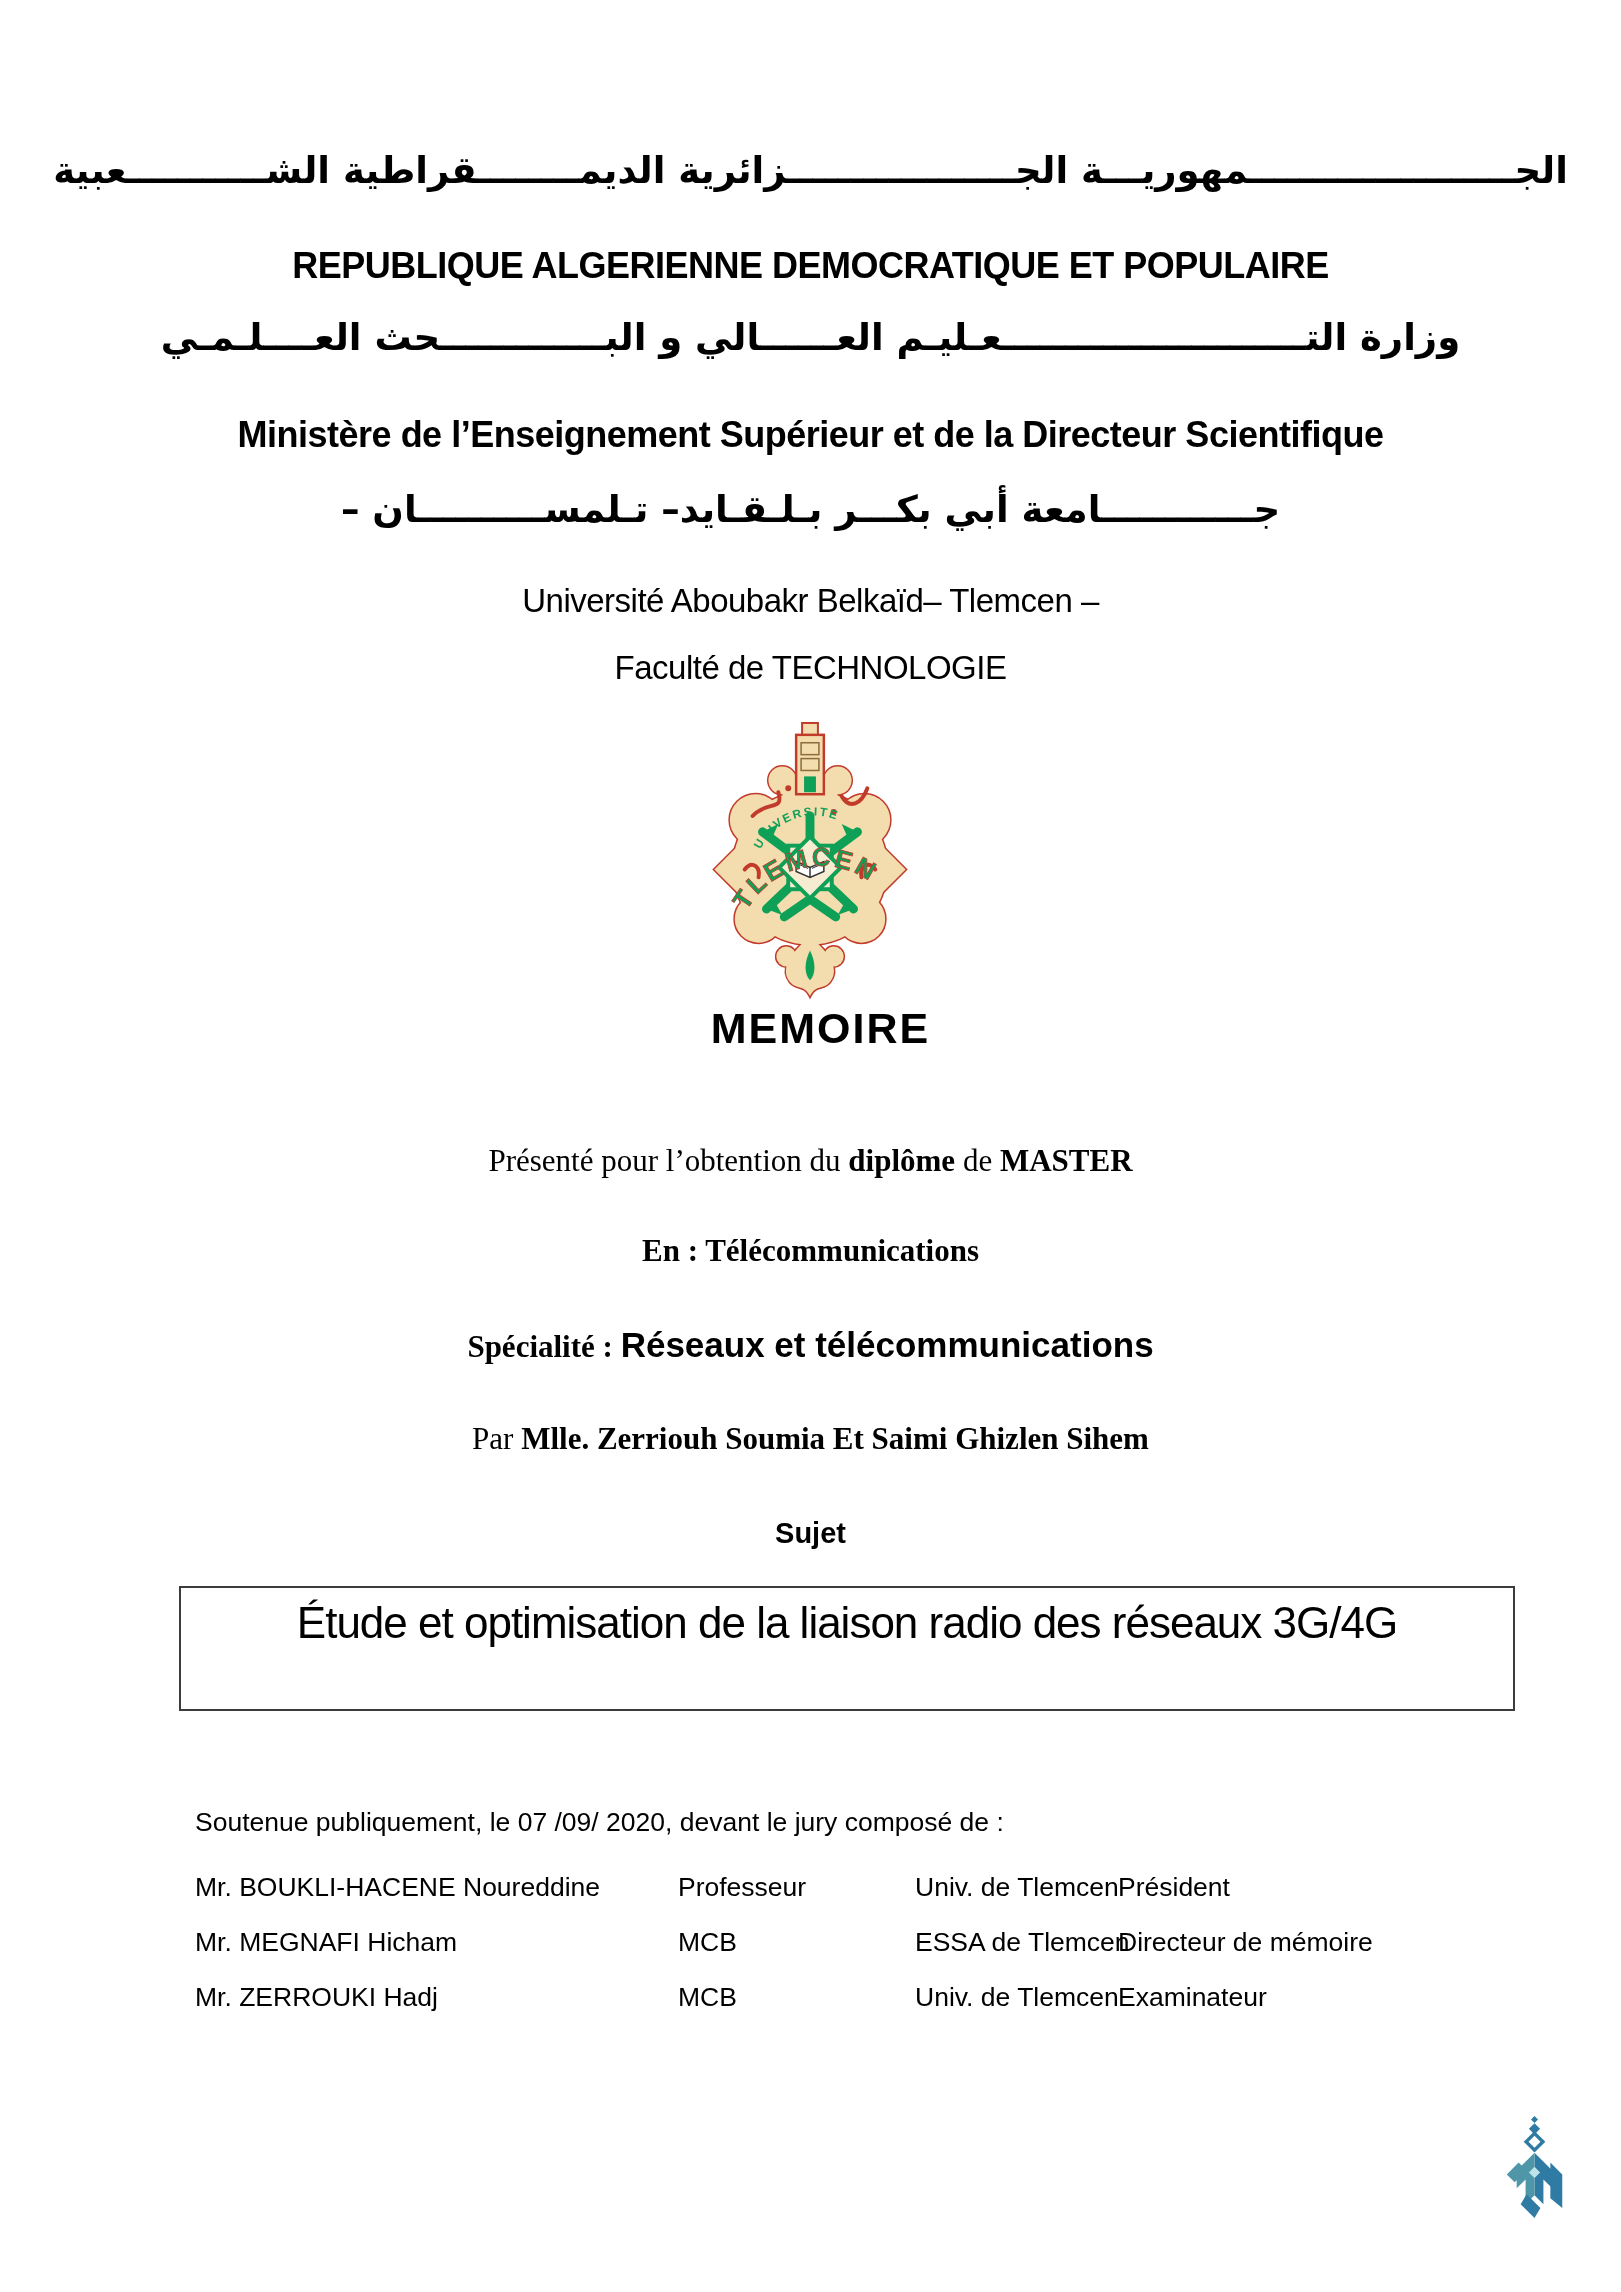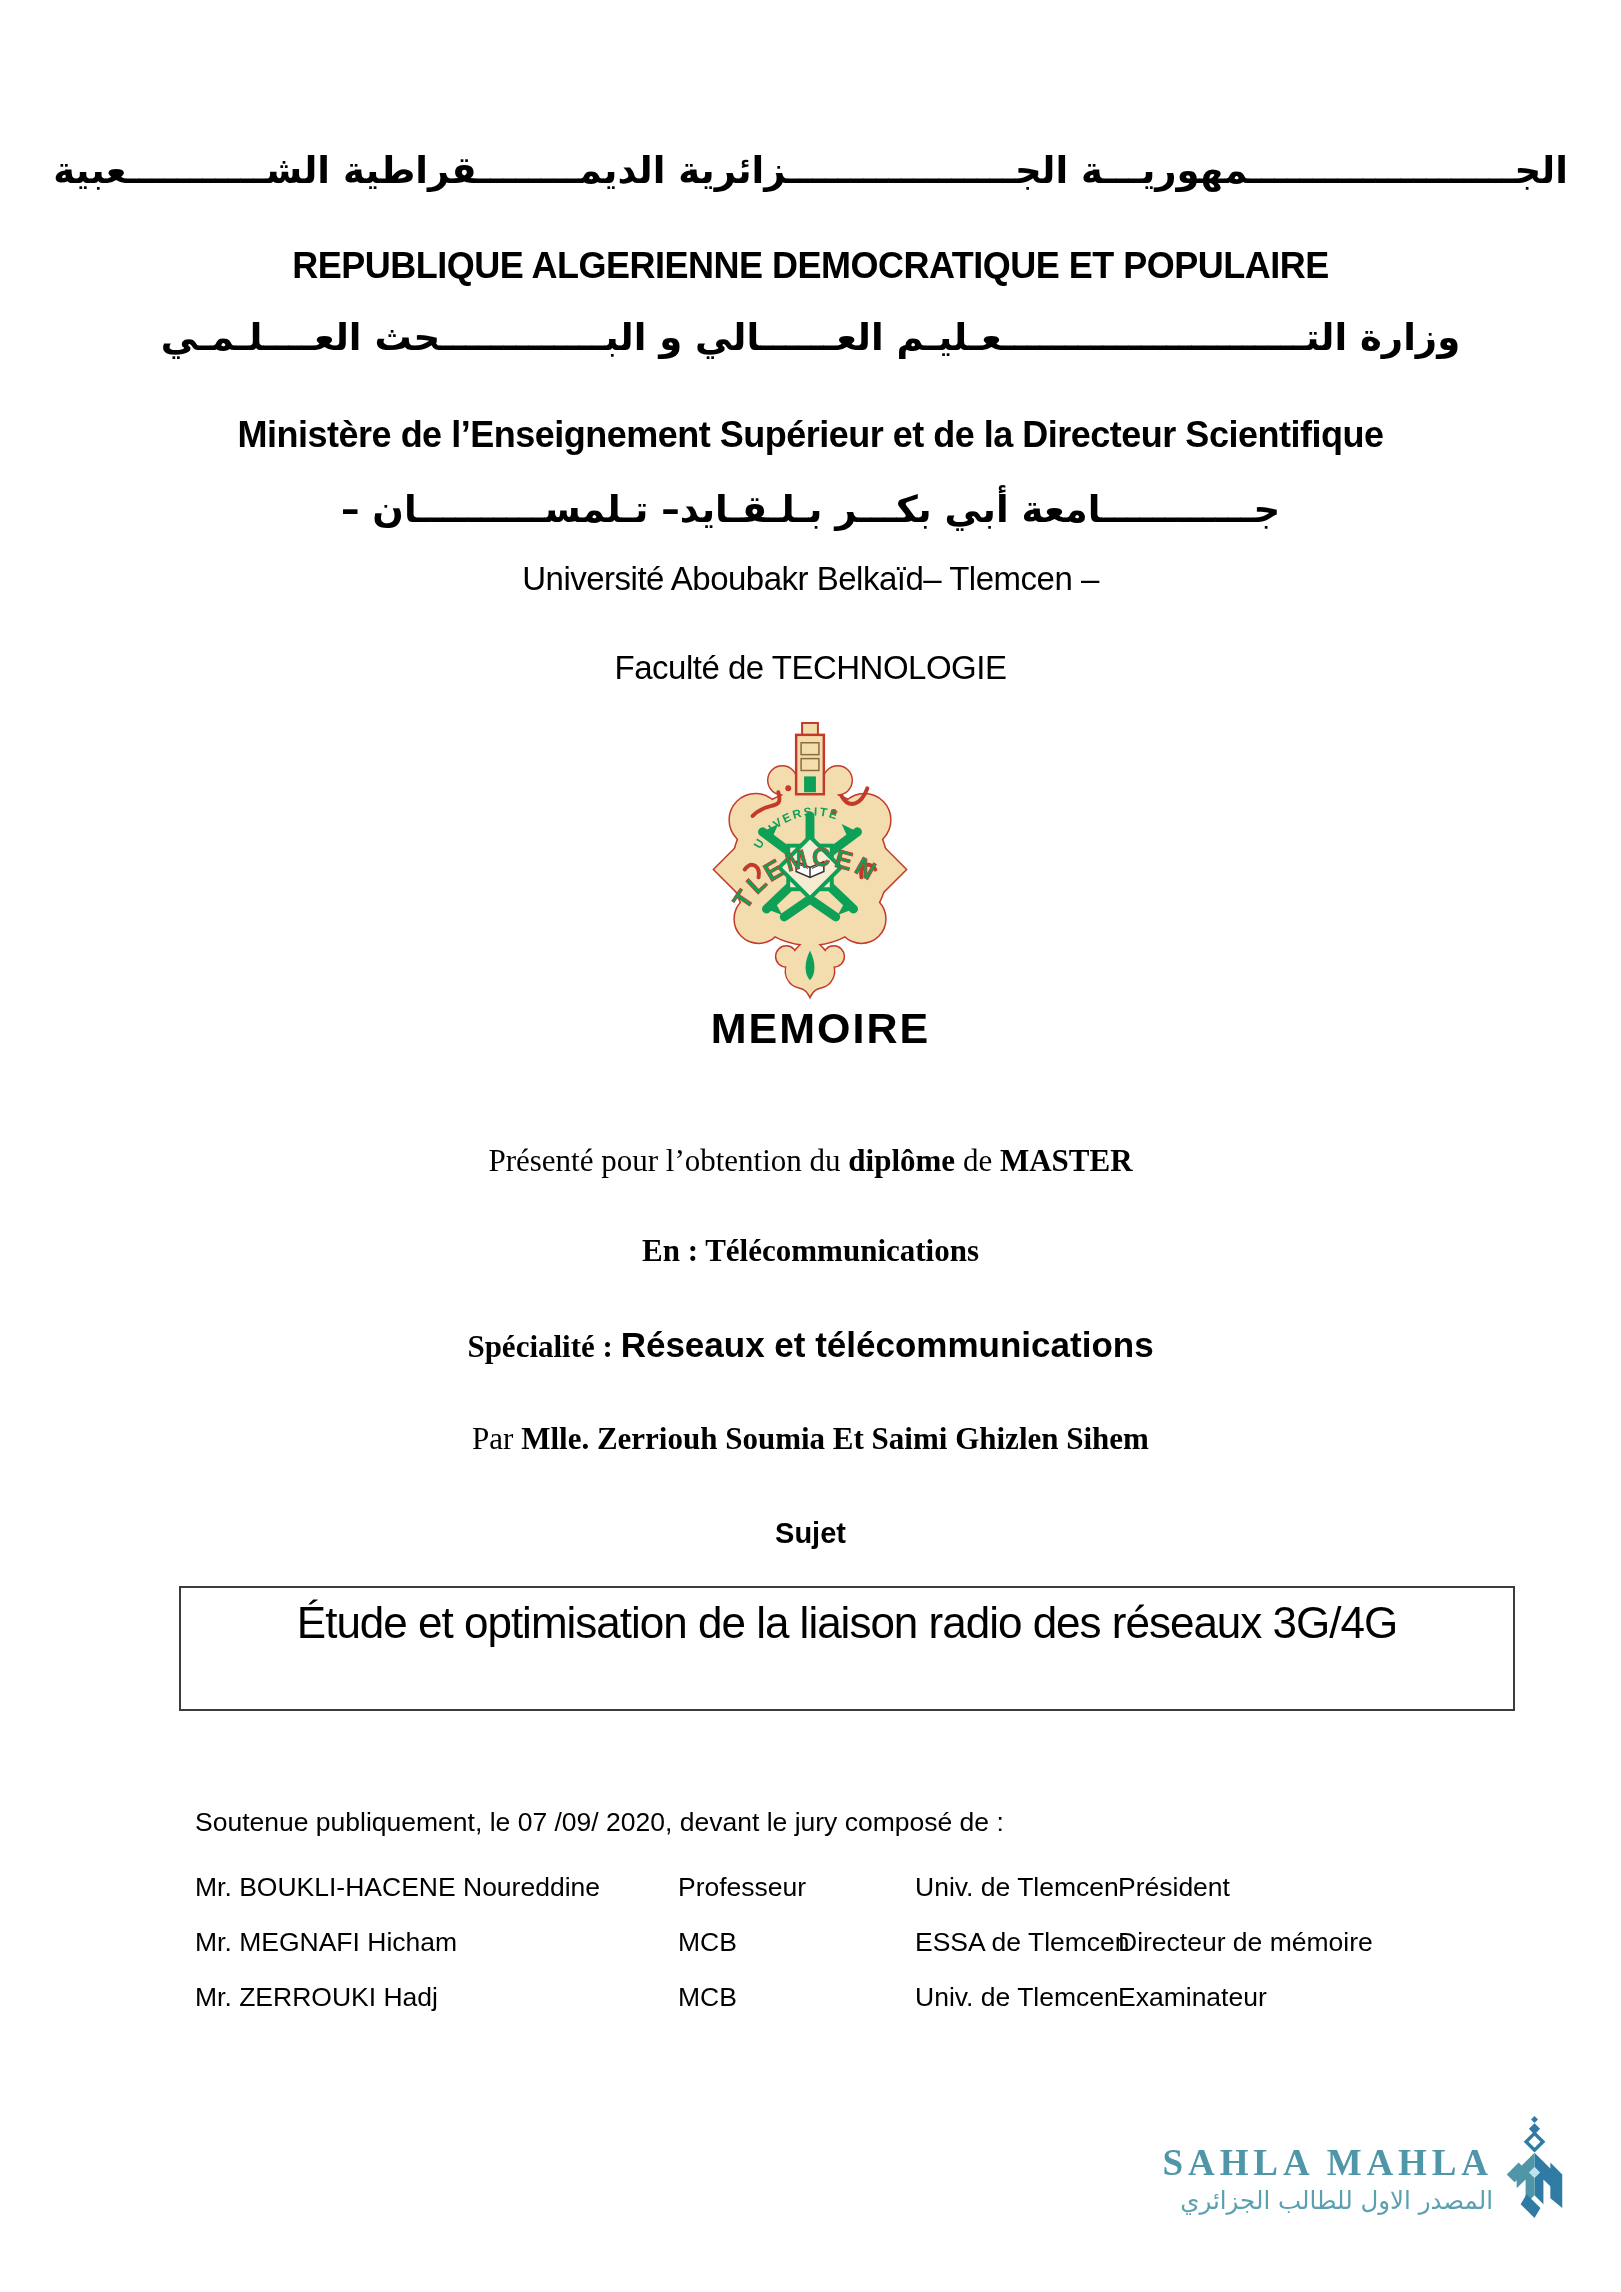--- a/index.html
+++ b/index.html
@@ -65,21 +65,21 @@
 </head>
 <body>
 
 <div class="page">
 
   <div class="line arabic" style="top:149px;">الجـــــــــــــــــــــمهوريـــة الجــــــــــــــــــزائرية الديمــــــــقراطية الشـــــــــــعبية</div>
   <div class="line fr-head-bold" style="top:245px;">REPUBLIQUE ALGERIENNE DEMOCRATIQUE ET POPULAIRE</div>
   <div class="line arabic" style="top:316px;">وزارة التــــــــــــــــــــــــعـليـم العــــــالي و البـــــــــــــحث العــــلـمـي</div>
   <div class="line fr-head-bold" style="top:414px;">Ministère de l’Enseignement Supérieur et de la Directeur Scientifique</div>
   <div class="line arabic" style="top:488px;">جــــــــــــامعة أبي بكـــر بـلـقـايد– تـلمســــــــــان –</div>
-  <div class="line fr-head" style="top:560px;">Université Aboubakr Belkaïd– Tlemcen –</div>
+  <div class="line fr-head" style="top:582px;">Université Aboubakr Belkaïd– Tlemcen –</div>
   <div class="line fr-head" style="top:649px;">Faculté de TECHNOLOGIE</div>
 
   <div class="logo-wrap">
     <svg viewBox="0 0 220 285" width="218" height="282">
       <g id="sil">
         <circle cx="110" cy="148" r="78"></circle>
         <circle cx="55" cy="100" r="26"></circle>
         <circle cx="165" cy="100" r="26"></circle>
         <circle cx="58" cy="200" r="24"></circle>
         <circle cx="162" cy="200" r="24"></circle>
@@ -185,24 +185,20 @@
     <span class="jury-cell c-inst">ESSA de Tlemcen</span>
     <span class="jury-cell c-role">Directeur de mémoire</span>
   </div>
   <div class="jury-row" style="top:1982px;">
     <span class="jury-cell c-name">Mr. ZERROUKI Hadj</span>
     <span class="jury-cell c-grade">MCB</span>
     <span class="jury-cell c-inst">Univ. de Tlemcen</span>
     <span class="jury-cell c-role">Examinateur</span>
   </div>
 
-  <div class="watermark-text">
-    <div class="brand">SAHLA MAHLA</div>
-    <div class="tagline">المصدر الاول للطالب الجزائري</div>
-  </div>
   <div class="emblem-wrap">
     <svg viewBox="0 0 72 105" width="73" height="104">
       <g fill="#2F7BA3">
         <rect x="33.5" y="2" width="5" height="5" transform="rotate(45 36 4.5)"></rect>
         <rect x="32" y="10" width="8" height="8" transform="rotate(45 36 14)"></rect>
         <rect x="30" y="21" width="12" height="12" fill="none" stroke="#2F7BA3" stroke-width="3.5" transform="rotate(45 36 27)"></rect>
         <path d="M36,38 L54,56 L54,74 L45,65 L45,90 L36,81 Z"></path>
         <path d="M36,38 L18,56 L18,74 L27,65 L27,90 L36,81 Z" fill="#4E96A8"></path>
         <path d="M8,60 L20,48 L28,56 L16,68 Z" fill="#4E96A8"></path>
         <path d="M28,80 L42,94 L36,104 L22,90 Z"></path>

